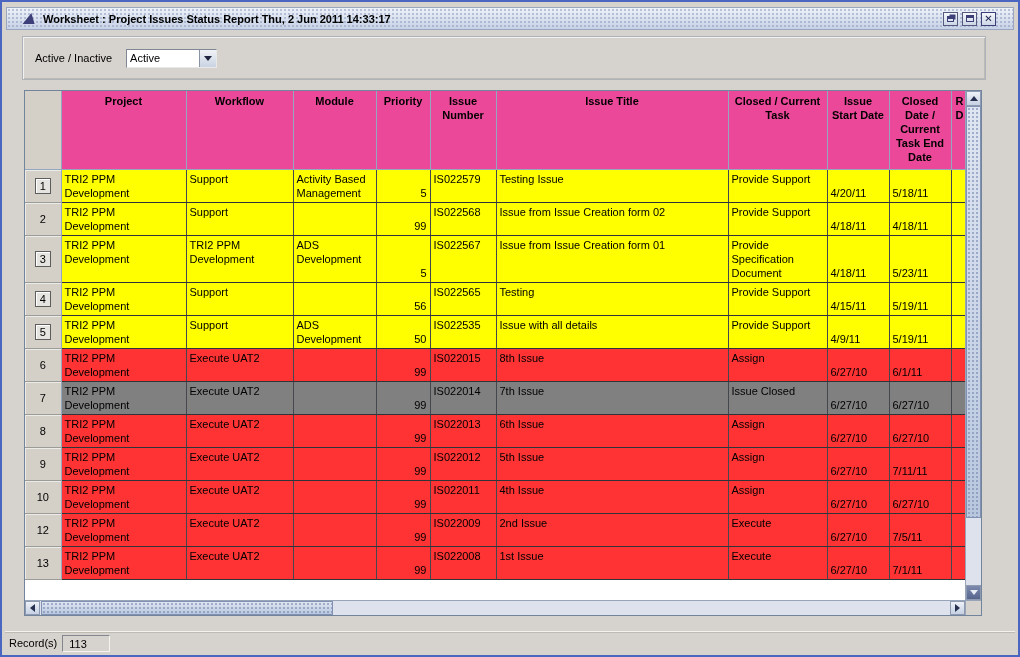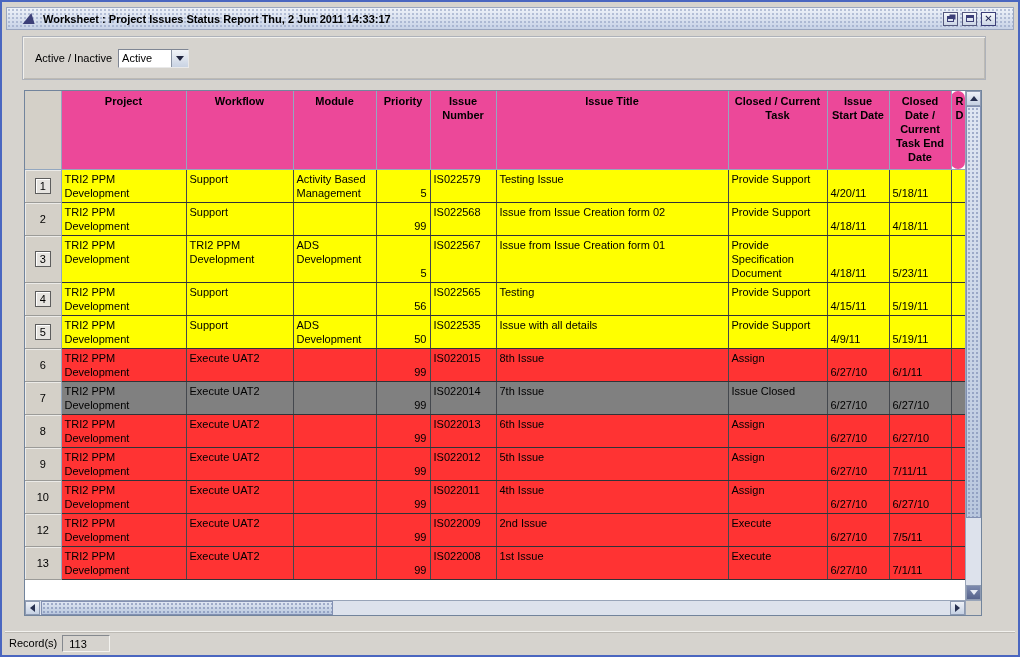--- a/index.html
+++ b/index.html
@@ -39,28 +39,28 @@
     border:1px solid #3c3f78; border-top:3px solid #3c3f78;
   }
   .glyph-restore { width:7px; height:6px; box-shadow:2px -2px 0 -0.5px #3c3f78; }
   .wbtn.close { font-size:10px; font-weight:bold; color:#1d2050; border:1px solid #3c3f78; }
 
   
   .toolbar {
     position:absolute; left:20px; top:34px; width:964px; height:44px;
     border:1px solid #aeb2ba;
     box-shadow:inset 1px 1px 0 #f2f1ee, inset -1px -1px 0 #bdbab4;
-    display:flex; align-items:center; padding:0 12px; gap:6px;
+    display:flex; align-items:center; padding:0 12px; gap:14px;
   }
   .filter-label { white-space:nowrap; }
   .combo {
     display:inline-flex; align-items:stretch; height:19px;
     border:1px solid; border-color:#7f8694 #e9e9e9 #e9e9e9 #7f8694; background:#fff;
   }
-  .combo-value { width:52px; padding:2px 3px; background:#fff; overflow:hidden; white-space:nowrap; }
+  .combo-value { width:72px; padding:2px 3px; background:#fff; overflow:hidden; white-space:nowrap; }
   .combo-btn {
     width:17px; background:linear-gradient(#f1f3f7,#c9d3e3);
     border-left:1px solid #8a93a4; display:flex; align-items:center; justify-content:center;
   }
   .caret { width:0; height:0; border-left:4px solid transparent; border-right:4px solid transparent; border-top:5px solid #20243f; }
 
   
   .tablewrap {
     position:absolute; left:22px; top:88px; width:958px; height:526px;
     border:1px solid #72849c; background:#fff;
@@ -71,21 +71,21 @@
   table { border-collapse:collapse; table-layout:fixed; width:940px; }
   thead tr { height:78px; }
   th {
     background:#ec4899; font-weight:bold; font-size:11px; line-height:14px;
     border-right:1px solid #93a7c0; border-bottom:1px solid #93a7c0;
     padding:3px 4px; vertical-align:top;
   }
   th.h-center { text-align:center; }
   th.h-left { text-align:center; }
   th.c-num { background:#d4d0c8; border-right:1px solid #93a7c0; }
-  th.c-rd { overflow:hidden; text-align:left;border-radius:7px; }
+  th.c-rd { overflow:hidden; text-align:left; }
 
   tbody tr { height:32px; }
   td {
     line-height:14px; padding:2px 3px; vertical-align:top; overflow:hidden;
     border-right:1px solid #44484e; border-bottom:1px solid #303338;
   }
   tr.yellow td { background:#ffff00; }
   tr.red    td { background:#ff3333; }
   tr.gray   td { background:#808080; }
   tbody td.c-num {

